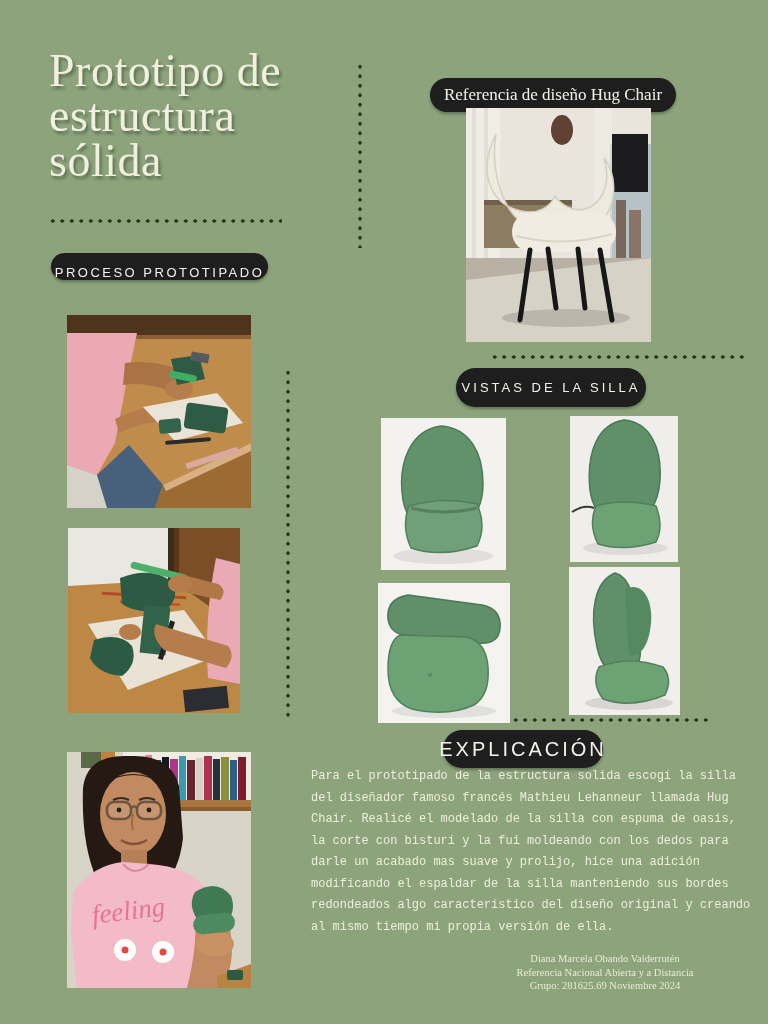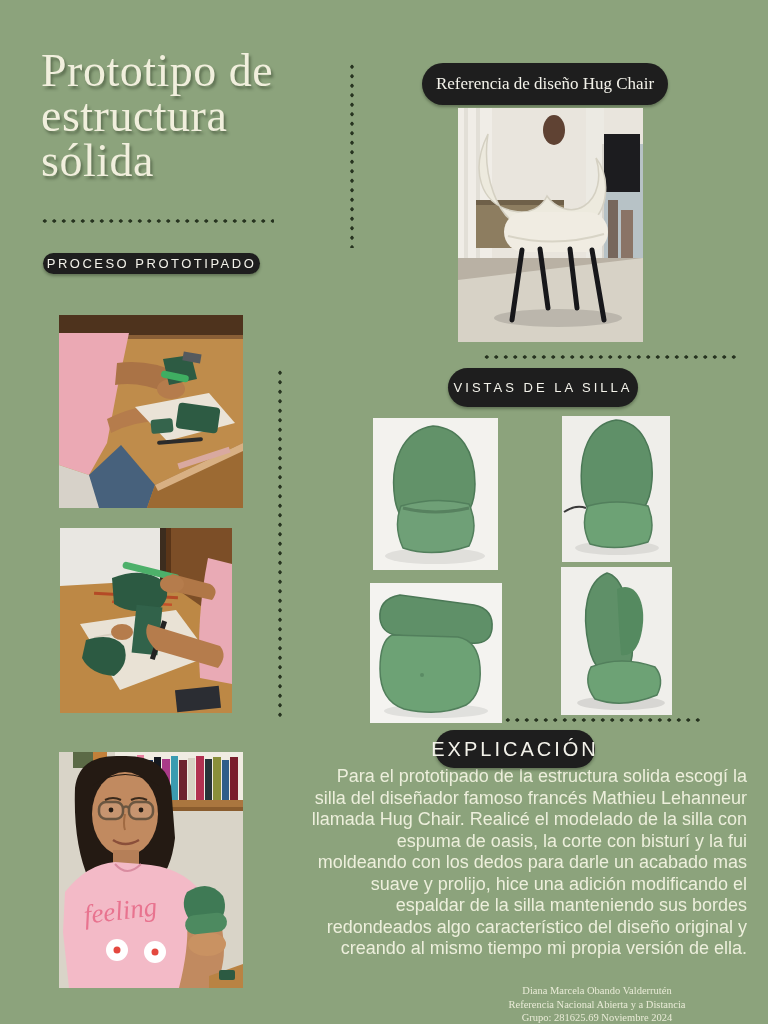--- a/index.html
+++ b/index.html
@@ -1,21 +1,21 @@
 <!DOCTYPE html>
 <html><head>
 <meta charset="utf-8">
 <style>
   html,body{margin:0;padding:0;}
   body{
     width:768px;height:1024px;position:relative;overflow:hidden;
     background:#8ca37c;
     font-family:"Liberation Serif",serif;
   }
-  .abs{position:absolute;}
+  .abs{position:absolute;margin-left:8px;}
   .pill{
     background:#1e1e1e;border-radius:999px;color:#f3f2ea;
     display:flex;align-items:center;justify-content:center;
     box-shadow:0 2px 3px rgba(20,30,15,.35);
   }
   .pill.sans{font-family:"Liberation Sans",sans-serif;}
   .dots-h{
     height:6px;
     background-image:radial-gradient(circle,#26331f 1.5px,transparent 1.8px);
     background-size:9.5px 6px;background-position:left center;background-repeat:repeat-x;
@@ -26,22 +26,22 @@
     background-size:6px 9.5px;background-position:center top;background-repeat:repeat-y;
   }
   .title{
     color:#f1efdd;font-size:46px;line-height:45px;letter-spacing:.5px;
     text-shadow:2px 3px 3px rgba(35,48,28,.45);
     font-family:"Liberation Serif",serif;
   }
   .photo{overflow:hidden;background:#eee;}
   .photo svg{display:block;width:100%;height:100%;}
   .para{
-    color:#edefdc;font-size:18px;line-height:21.5px;text-align:right;
-    font-family:Liberation Sans, sans-serif;
+    color:#edefdc;font-size:12px;line-height:21.5px;text-align:left;
+    font-family:Liberation Mono, monospace;
   }
   .credits{
     color:#e9ebd7;font-size:10.5px;line-height:13.5px;text-align:center;
     font-family:"Liberation Serif",serif;
   }
 </style>
 </head>
 <body>
 
 <div class="abs title" style="left:41px;top:48px;width:330px;">
@@ -49,25 +49,25 @@
   <div>estructura</div>
   <div>sólida</div>
 </div>
 
 <div class="abs dots-h" style="left:40px;top:218px;width:234px;"></div>
 <div class="abs dots-v" style="left:349px;top:62px;height:186px;"></div>
 <div class="abs dots-v" style="left:277px;top:368px;height:350px;"></div>
 <div class="abs dots-h" style="left:482px;top:354px;width:255px;"></div>
 <div class="abs dots-h" style="left:408px;top:717px;width:292px;z-index:0;"></div>
 
-<div class="abs pill" style="left:422px;top:63px;width:246px;height:42px;font-size:17px;">
+<div class="abs pill" style="left:422px;top:78px;width:246px;height:34px;font-size:17px;">
   <span>Referencia de diseño Hug Chair</span>
 </div>
 
-<div class="abs pill sans" style="left:43px;top:253px;width:217px;height:21px;font-size:13px;letter-spacing:2.5px;">
+<div class="abs pill sans" style="left:43px;top:253px;width:217px;height:27px;font-size:13px;letter-spacing:2.5px;align-items:flex-end;">
   <span>PROCESO PROTOTIPADO</span>
 </div>
 
 <div class="abs pill sans" style="left:448px;top:368px;width:190px;height:39px;font-size:13px;letter-spacing:3px;text-align:right;">
   <span>VISTAS DE LA SILLA</span>
 </div>
 
 <div class="abs pill sans" style="left:435px;top:730px;width:160px;height:38px;font-size:20px;letter-spacing:3px;z-index:2;">
   <span>EXPLICACIÓN</span>
 </div>
@@ -246,17 +246,17 @@
   <rect width="111" height="148" fill="#f0efeb"></rect>
   <ellipse cx="60" cy="136" rx="44" ry="7" fill="rgba(0,0,0,0.10)"></ellipse>
   <path d="M46,6 C26,14 20,44 28,80 C32,100 44,112 58,108 C70,104 74,90 70,66 C66,34 62,10 46,6 Z" fill="#5f9068" stroke="#4b7856" stroke-width="1.5"></path>
   <path d="M56,22 C72,14 84,30 82,56 C80,78 72,90 60,88 L58,60 Z" fill="#558a60"></path>
   <path d="M30,100 Q60,88 94,100 Q104,112 96,128 Q62,142 34,132 Q22,116 30,100 Z" fill="#6da275" stroke="#527f5c" stroke-width="1.5"></path>
 </svg>
 </div>
 
 <div class="abs para" style="left:303px;top:766px;width:444px;">Para el prototipado de la estructura solida escogí la silla del diseñador famoso francés Mathieu Lehanneur llamada Hug Chair. Realicé el modelado de la silla con espuma de oasis, la corte con bisturí y la fui moldeando con los dedos para darle un acabado mas suave y prolijo, hice una adición modificando el espaldar de la silla manteniendo sus bordes redondeados algo característico del diseño original y creando al mismo tiempo mi propia versión de ella.</div>
 
-<div class="abs credits" style="left:437px;top:984px;width:320px;">
+<div class="abs credits" style="left:437px;top:952px;width:320px;">
   <div>Diana Marcela Obando Valderrutén</div>
   <div>Referencia Nacional Abierta y a Distancia</div>
   <div>Grupo: 281625.69 Noviembre 2024</div>
 </div>
 
 </body></html>

